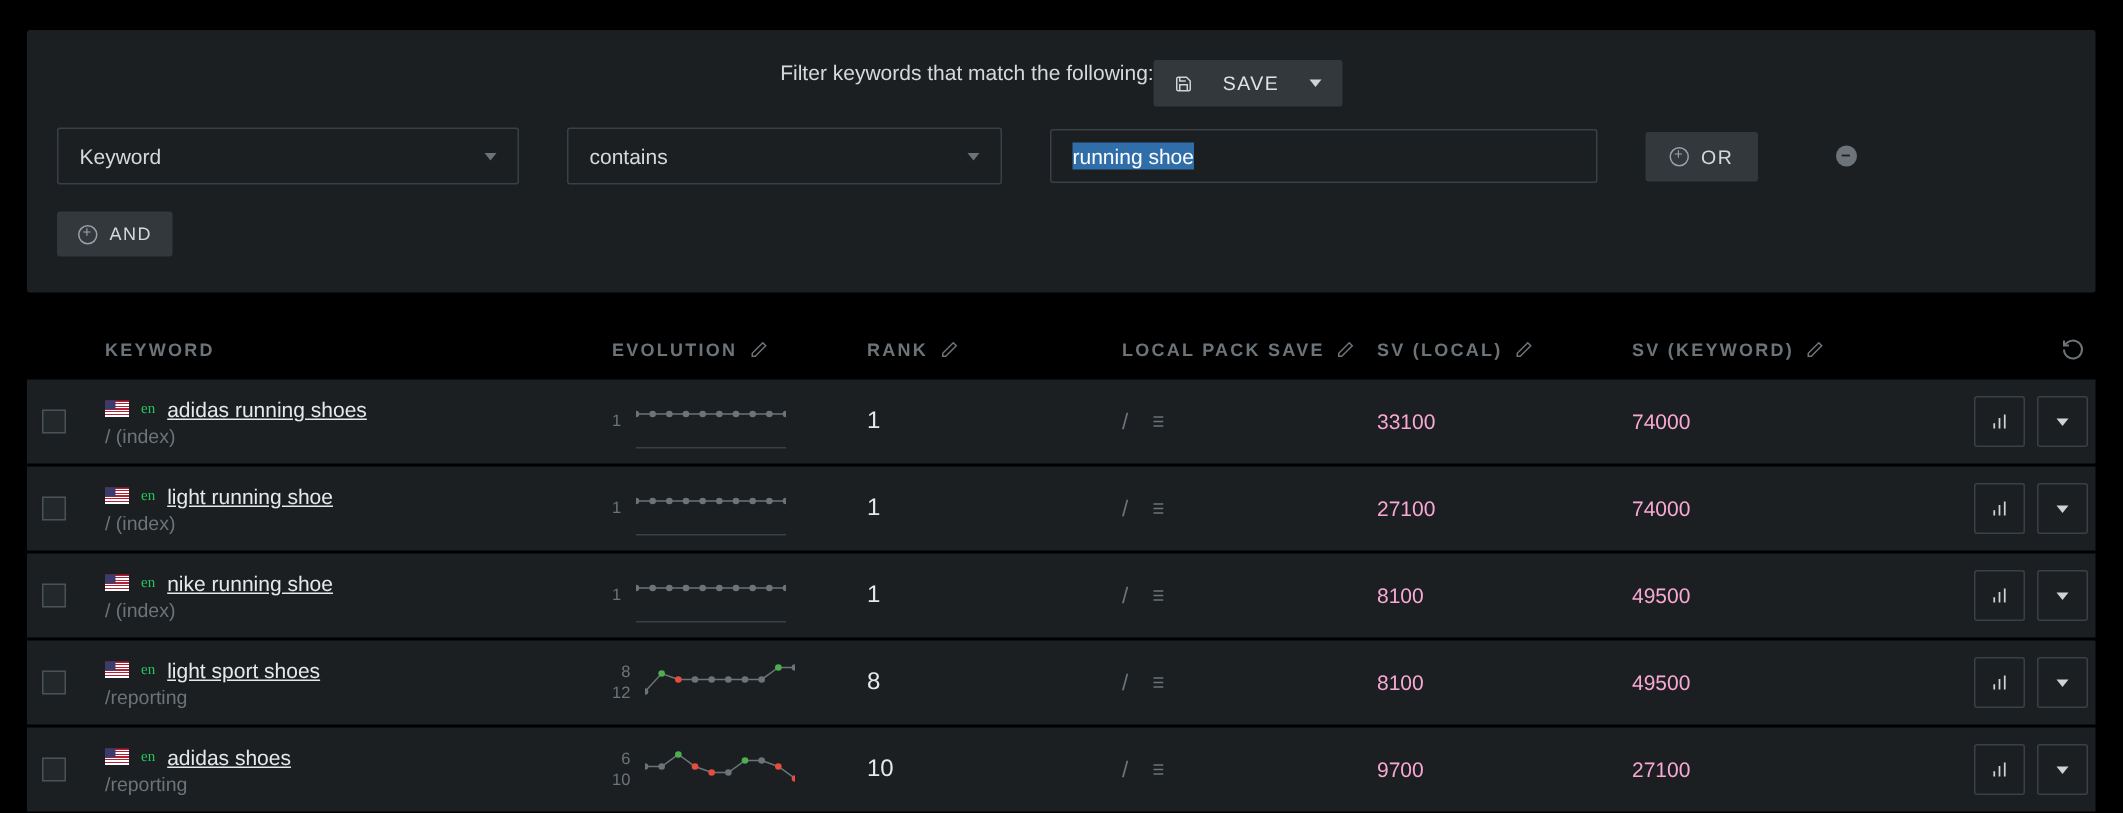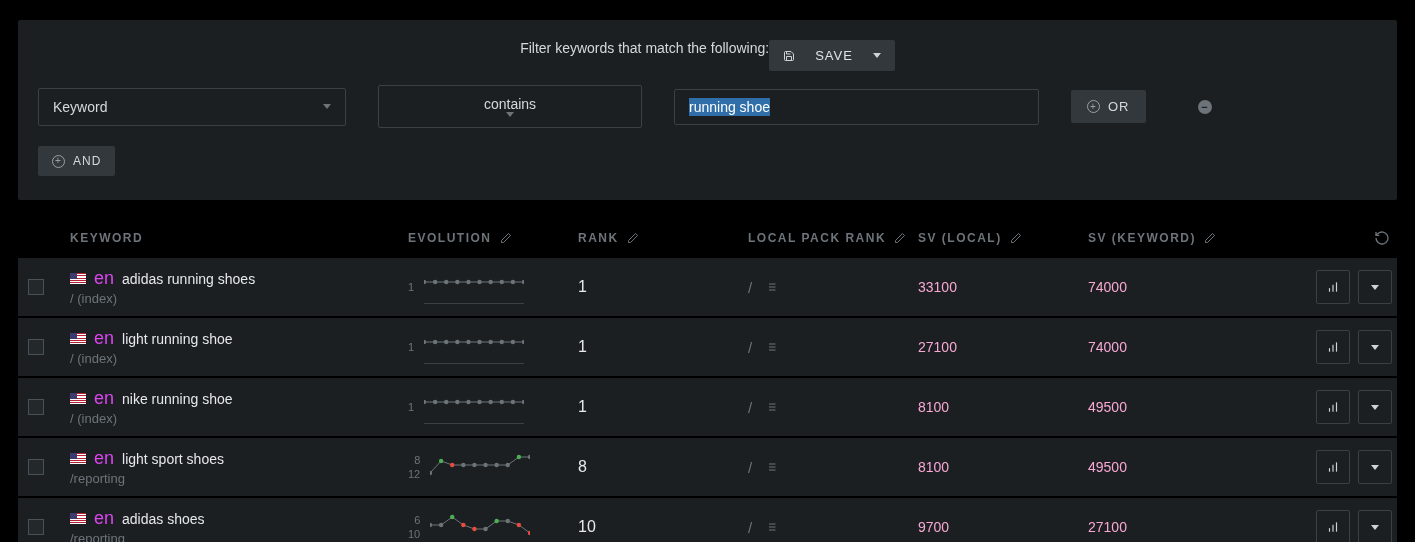--- a/index.html
+++ b/index.html
@@ -48,21 +48,21 @@
     color: #d6d9db;
     padding: 10px 14px;
     font-size: 14px;
     border-radius: 2px;
     display: flex;
     justify-content: space-between;
     align-items: center;
     cursor: pointer;
   }
   .select.w1 { width: 308px; }
-  .select.w2 { width: 264px; flex-direction: column; }
+  .select.w2 { width: 290px; }
   .textinput {
     background: #1b1f22;
     border: 1px solid #3a4146;
     color: #d6d9db;
     padding: 9px 14px;
     font-size: 14px;
     width: 365px;
     border-radius: 2px;
   }
   .textinput .hl { background: #2f6ea8; color: #fff; padding: 1px 0; }
@@ -148,22 +148,22 @@
     background: linear-gradient(to bottom,
       #b22234 0 8%, #fff 8% 16%, #b22234 16% 24%, #fff 24% 32%,
       #b22234 32% 40%, #fff 40% 48%, #b22234 48% 56%, #fff 56% 64%,
       #b22234 64% 72%, #fff 72% 80%, #b22234 80% 88%, #fff 88% 100%);
     position: relative;
   }
   .flag::before {
     content:""; position:absolute; left:0; top:0; width:7px; height:6px;
     background:#3c3b6e;
   }
-  .lang { color:#d946ef; font-size:18px; }
-  .kw-name { color:#e6e8ea; font-size:14px; }
+  .lang { color:#22c55e; font-size:10px;font-family:Liberation Serif, serif; }
+  .kw-name { color:#e6e8ea; font-size:14px;text-decoration:underline; }
   .kw-path { color:#6d7479; font-size:13px; }
   .evo-cell { display:flex; align-items:center; gap:10px; }
   .evo-nums { display:flex; flex-direction:column; align-items:flex-end; color:#6d7479; font-size:11px; line-height:14px; }
   .spark { width:100px; height:24px; }
   .spark-underline { border-bottom:1px solid #3a4146; padding-bottom:5px; }
   .rank-val { color:#e6e8ea; font-size:16px; font-weight:500; }
   .lp-cell { display:flex; align-items:center; gap:12px; }
   .slash { color:#6d7479; font-size:15px; }
   .list-icon { cursor:pointer; }
   .sv-val { color:#f9a8d4; font-size:14px; }
@@ -236,21 +236,21 @@
           <path d="M17 3l4 4L7 21H3v-4L17 3z"></path>
         </svg>
     </div>
     <div class="th">
         <span>RANK</span>
       <svg class="edit-icon" width="12" height="12" viewBox="0 0 24 24" fill="none" stroke="#6d7479" stroke-width="2">
           <path d="M17 3l4 4L7 21H3v-4L17 3z"></path>
         </svg>
     </div>
     <div class="th">
-        <span>LOCAL PACK RANK</span>
+        <span>LOCAL PACK SAVE</span>
       <svg class="edit-icon" width="12" height="12" viewBox="0 0 24 24" fill="none" stroke="#6d7479" stroke-width="2">
           <path d="M17 3l4 4L7 21H3v-4L17 3z"></path>
         </svg>
     </div>
     <div class="th">
         <span>SV (LOCAL)</span>
       <svg class="edit-icon" width="12" height="12" viewBox="0 0 24 24" fill="none" stroke="#6d7479" stroke-width="2">
           <path d="M17 3l4 4L7 21H3v-4L17 3z"></path>
         </svg>
     </div>

